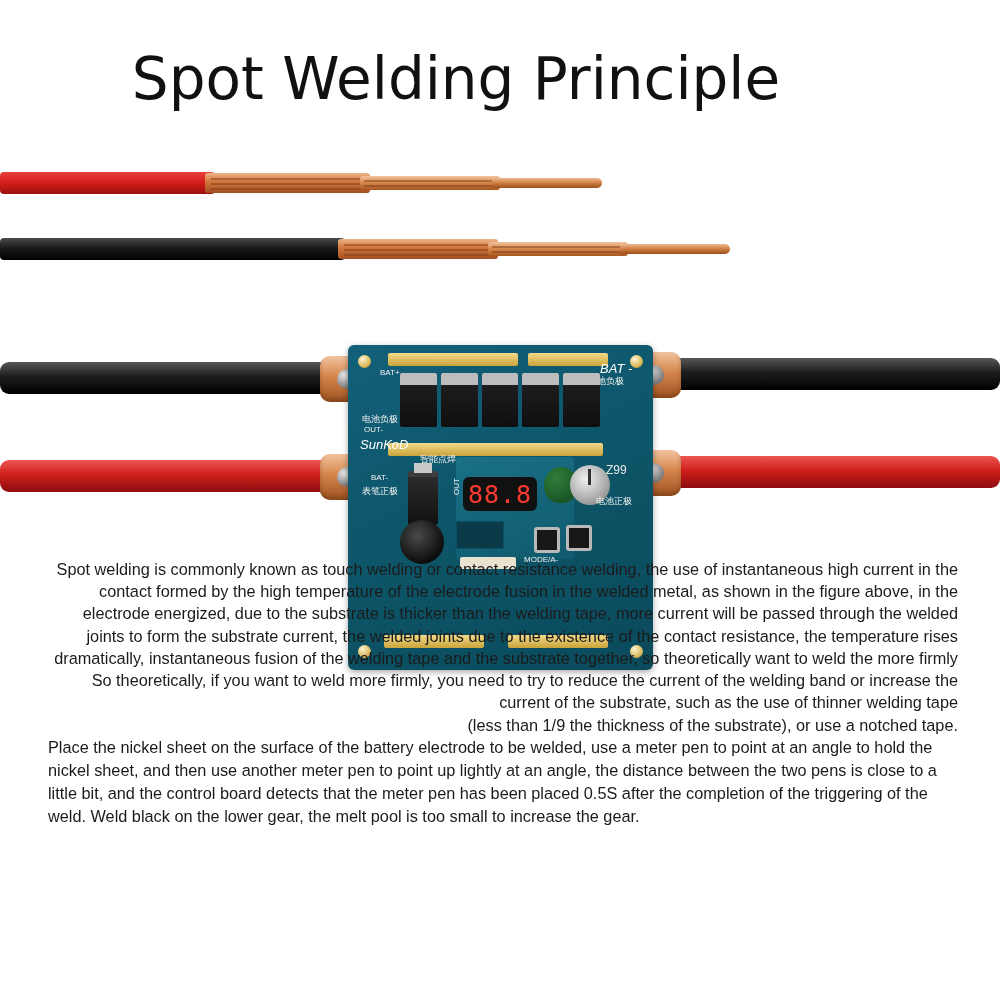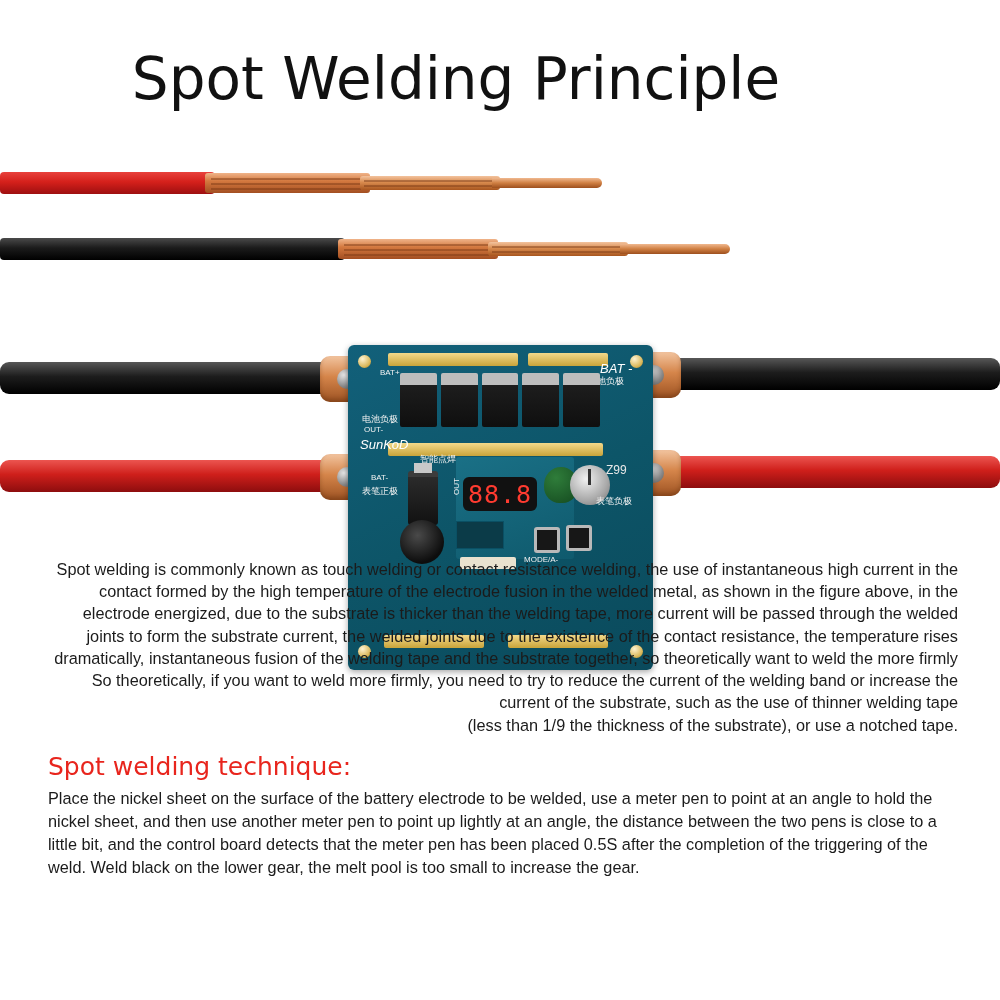--- a/index.html
+++ b/index.html
@@ -446,35 +446,34 @@
     <div class="pcb-label brand" style="left:12px; top:92px;text-align:right;">SunKoD</div>
     <div class="pcb-label cn" style="left:72px; top:108px;">智能点焊</div>
     <div class="pcb-label" style="left:23px; top:128px;">BAT-</div>
     <div class="pcb-label cn" style="left:14px; top:140px;">表笔正极</div>
 
     <div class="sub-board"></div>
     <div class="display">88.8</div>
     <div class="cap-green"></div>
     <div class="pot"></div>
     <div class="pcb-label code" style="left:258px; top:118px;">Z99</div>
-    <div class="pcb-label cn" style="left:248px; top:150px;">表笔负极</div>
+    <div class="pcb-label cn" style="left:248px; top:150px;">电池正极</div>
 
     <div class="cap-black" style="left:60px; top:126px;"></div>
     <div class="buzzer"></div>
     <div class="chip"></div>
     <div class="strip"></div>
     <div class="button" style="left:186px; top:182px;"></div>
     <div class="button" style="left:218px; top:180px;"></div>
     <div class="pcb-label" style="left:176px; top:210px;">MODE/A-</div>
     <div class="pcb-label vert" style="left:104px; top:150px;">OUT</div>
   </div>
 </div>
 
 <div class="body-block">
   <p class="para">
     <span>Spot welding is commonly known as touch welding or contact resistance welding, the use of instantaneous high current in the contact formed by the high temperature of the electrode fusion in the welded metal, as shown in the figure above, in the electrode energized, due to the substrate is thicker than the welding tape, more current will be passed through the welded joints to form the substrate current, the welded joints due to the existence of the contact resistance, the temperature rises dramatically, instantaneous fusion of the welding tape and the substrate together, so theoretically want to weld the more firmly So theoretically, if you want to weld more firmly, you need to try to reduce the current of the welding band or increase the current of the substrate, such as the use of thinner welding tape</span>
     <span class="tail">(less than 1/9 the thickness of the substrate), or use a notched tape.</span>
   </p>
 
-  <h2 class="section-head">Spot welding technique:</h2>
 
   <p class="para2">Place the nickel sheet on the surface of the battery electrode to be welded, use a meter pen to point at an angle to hold the nickel sheet, and then use another meter pen to point up lightly at an angle, the distance between the two pens is close to a little bit, and the control board detects that the meter pen has been placed 0.5S after the completion of the triggering of the weld. Weld black on the lower gear, the melt pool is too small to increase the gear.</p>
 </div>
 
 </body></html>

